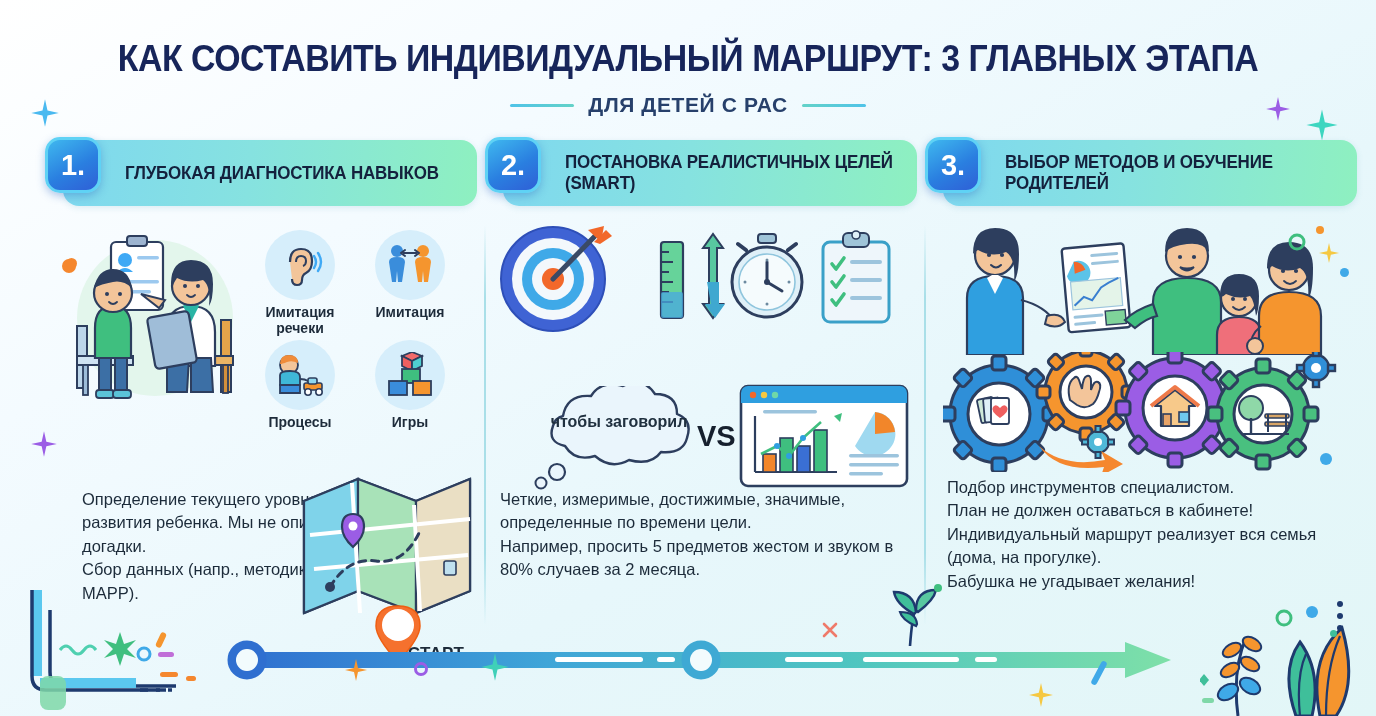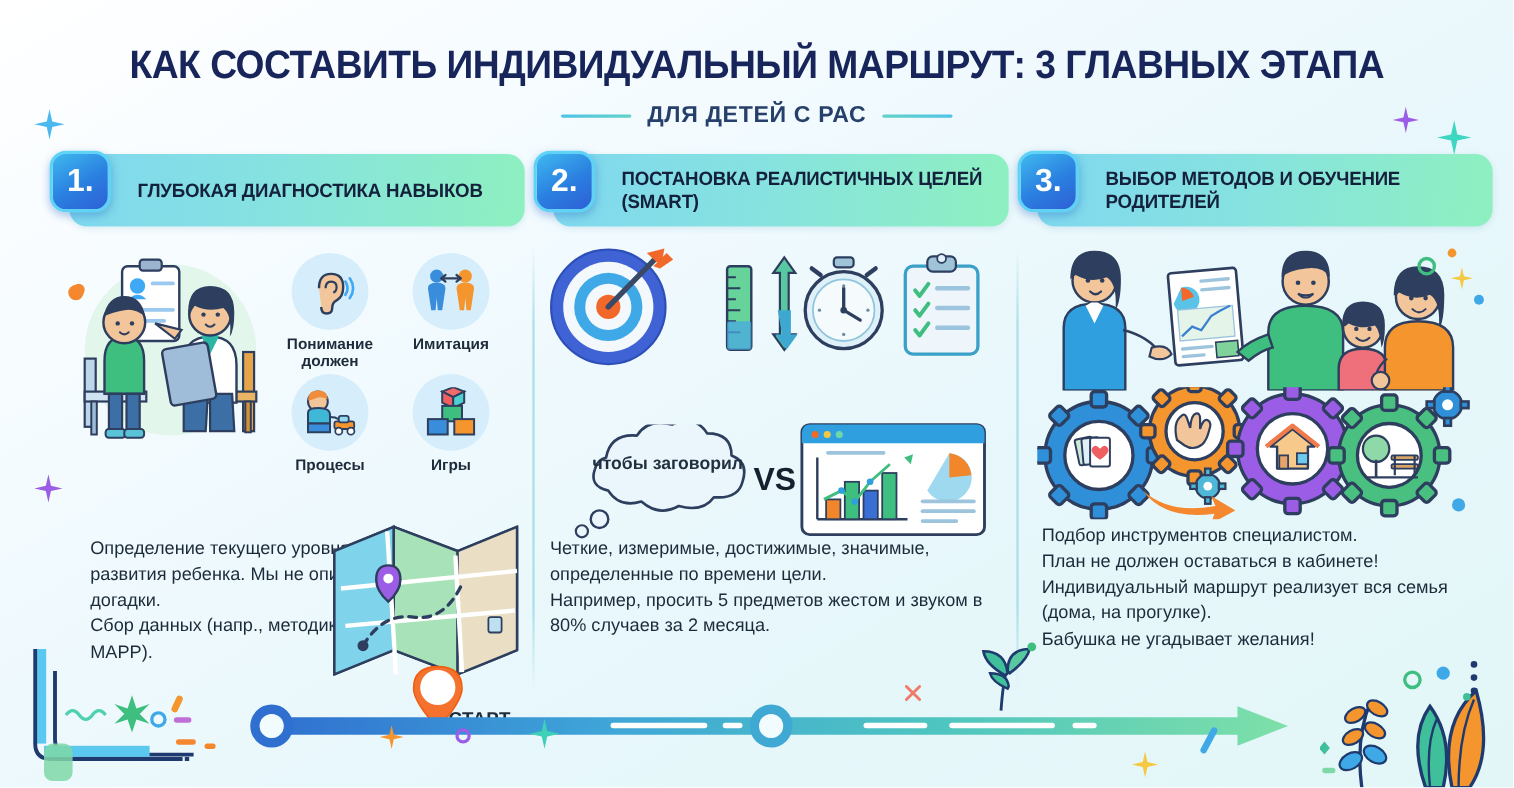--- a/index.html
+++ b/index.html
@@ -115,21 +115,21 @@
   .goal-heads {
     position: absolute; left: 0; top: 208px; width: 440px;
     display: flex; padding: 0 14px;
   }
   .goal-head {
     font-size: 17px; font-weight: 700; color: #16202e;
     text-transform: uppercase; letter-spacing: -0.2px;
   }
   .gh-bad { width: 200px; text-align: center; }
   .gh-good { width: 230px; text-align: center; }
-  .vs-row { position: absolute; left: 4px; top: 238px; width: 368px; height: 110px; }
+  .vs-row { position: absolute; left: 16px; top: 238px; width: 368px; height: 110px; }
   .vs-label {
     position: absolute; left: 196px; top: 42px;
     font-size: 29px; font-weight: 800; color: #16202e;
   }
   .cloud-text {
     position: absolute; left: 48px; top: 34px; width: 140px;
     text-align: center; font-size: 16px; font-weight: 600; color: #20303f;
     line-height: 1.25;
   }
 
@@ -224,21 +224,21 @@
 
     <div class="icon-grid">
       <div class="ig-cell">
         <div class="ig-circle">
           <svg width="46" height="46" viewBox="0 0 46 46">
             <path d="M13 20 q0 -13 11 -13 q11 0 11 12 q0 9 -6 12 q-4 2 -4 7 q0 5 -5 5 q-5 0 -5 -6" fill="#f3c59a" stroke="#2d3e5e" stroke-width="2.2"></path>
             <path d="M19 20 q0 -6 5 -6 q5 0 5 5 q0 4 -3 5" fill="none" stroke="#2d3e5e" stroke-width="2"></path>
             <path d="M37 14 q4 6 0 12 M41 11 q6 9 0 18" stroke="#3fa9f5" stroke-width="2.4" fill="none" stroke-linecap="round"></path>
           </svg>
         </div>
-        <div class="ig-label">Понимание должен</div>
+        <div class="ig-label">Имитация речеки</div>
       </div>
       <div class="ig-cell">
         <div class="ig-circle">
           <svg width="50" height="46" viewBox="0 0 50 46">
             <circle cx="12" cy="9" r="6" fill="#3a8ddb"></circle>
             <path d="M4 20 q0 -5 8 -5 q8 0 8 5 l-3 20 l-4 0 l-1 -11 l-1 11 l-4 0z" fill="#3a8ddb"></path>
             <circle cx="38" cy="9" r="6" fill="#f5952e"></circle>
             <path d="M30 20 q0 -5 8 -5 q8 0 8 5 l-3 20 l-4 0 l-1 -11 l-1 11 l-4 0z" fill="#f5952e"></path>
             <path d="M19 11 l12 0 M20 8 l-4 3 l4 3 M30 8 l4 3 l-4 3" stroke="#2d3e5e" stroke-width="2" fill="none" stroke-linecap="round" stroke-linejoin="round"></path>
           </svg>

